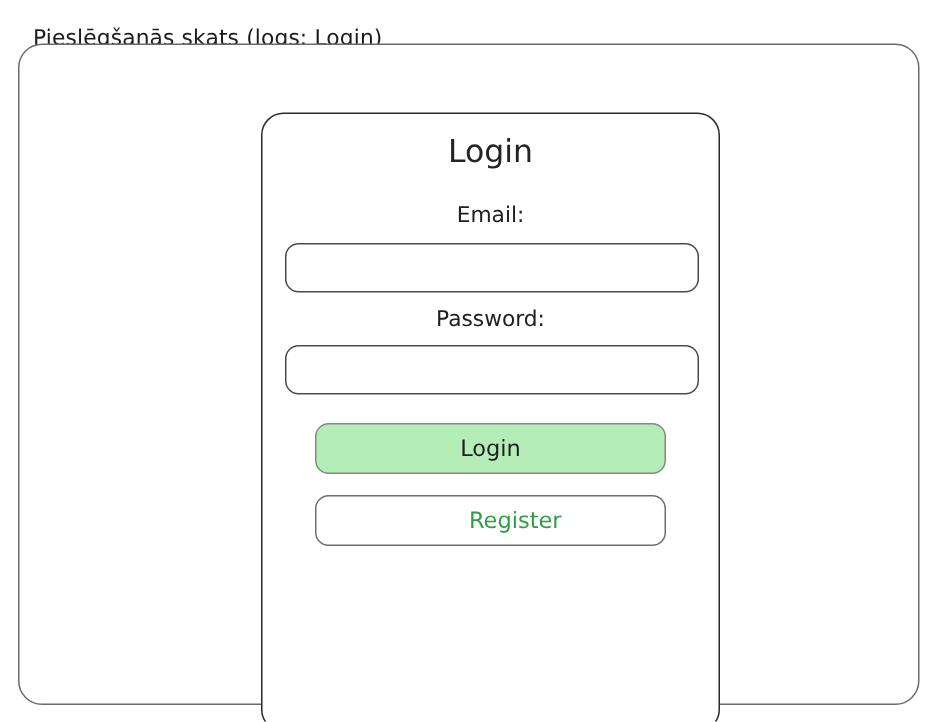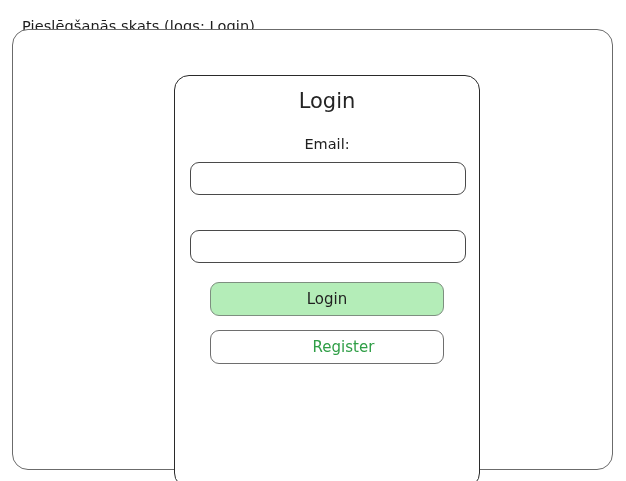--- a/index.html
+++ b/index.html
@@ -131,20 +131,21 @@
 <div class="outer-frame">
 
   <div class="login-card">
 
     <div class="card-title">Login</div>
 
     <div class="field-label label-email">Email:</div>
 
     <input class="text-input input-email" type="text" placeholder="" style="">
 
+    <div class="field-label label-password">Password:</div>
 
     <input class="text-input input-password" type="password" placeholder="" style="">
 
     <button class="action-button btn-login">Login</button>
 
     <button class="action-button btn-register">Register</button>
 
   </div>
 </div>
 

